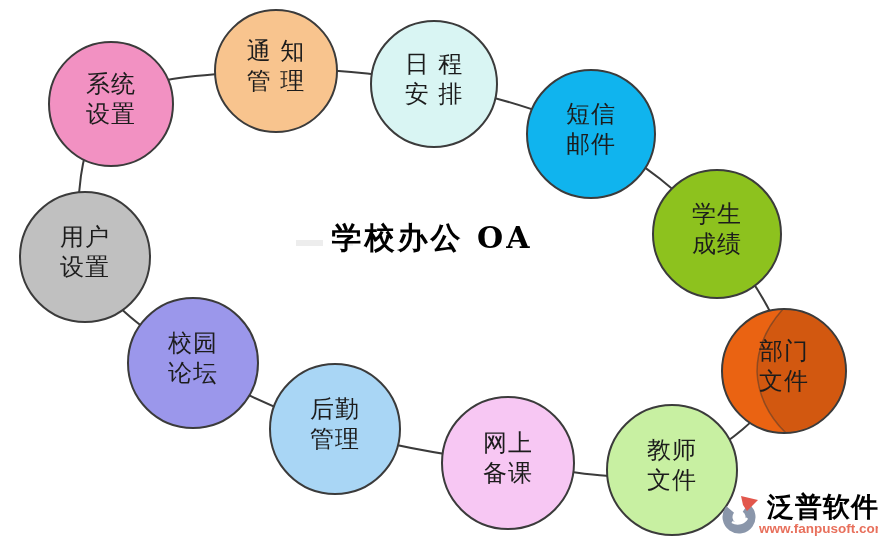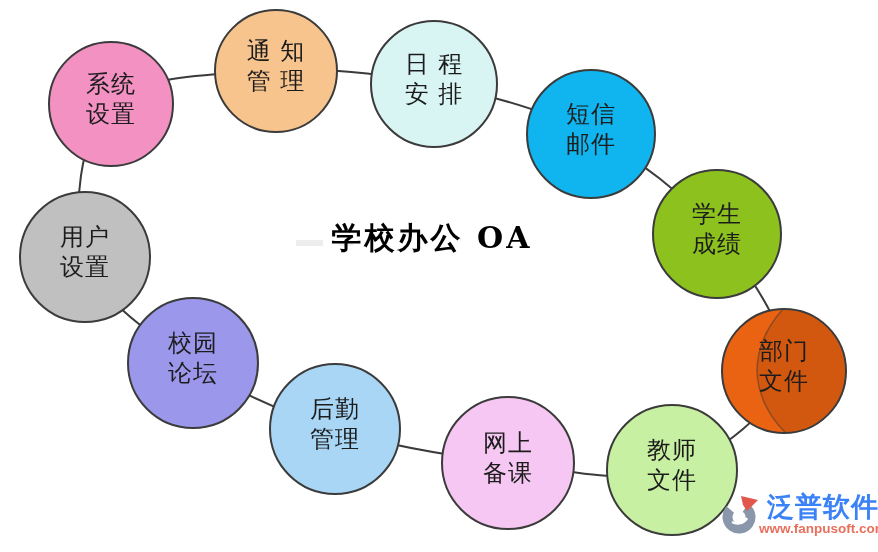--- a/index.html
+++ b/index.html
@@ -112,18 +112,18 @@
   </svg>
 
   
   <div class="watermark">
     <svg class="wm-icon" width="36" height="42" viewBox="0 0 36 42">
       <circle cx="17" cy="22" r="11.5" fill="none" stroke="#8A96AA" stroke-width="10" stroke-dasharray="55 18" transform="rotate(-55 17 22)"></circle>
       <polygon points="19,1 36,5 25,16 21,10" fill="#E2574C"></polygon>
       <path d="M10,27 C16,30 22,28 25,23" stroke="#ffffff" stroke-width="2.5" fill="none"></path>
     </svg>
     <div class="wm-text-col">
-      <div class="wm-brand" style="color: #3b82f6;">泛普软件</div>
+      <div class="wm-brand" style="color: #000000;">泛普软件</div>
       <div class="wm-url" style="color: rgb(232, 112, 92);">www.fanpusoft.com</div>
     </div>
   </div>
 
 </div>
 
 </body></html>

